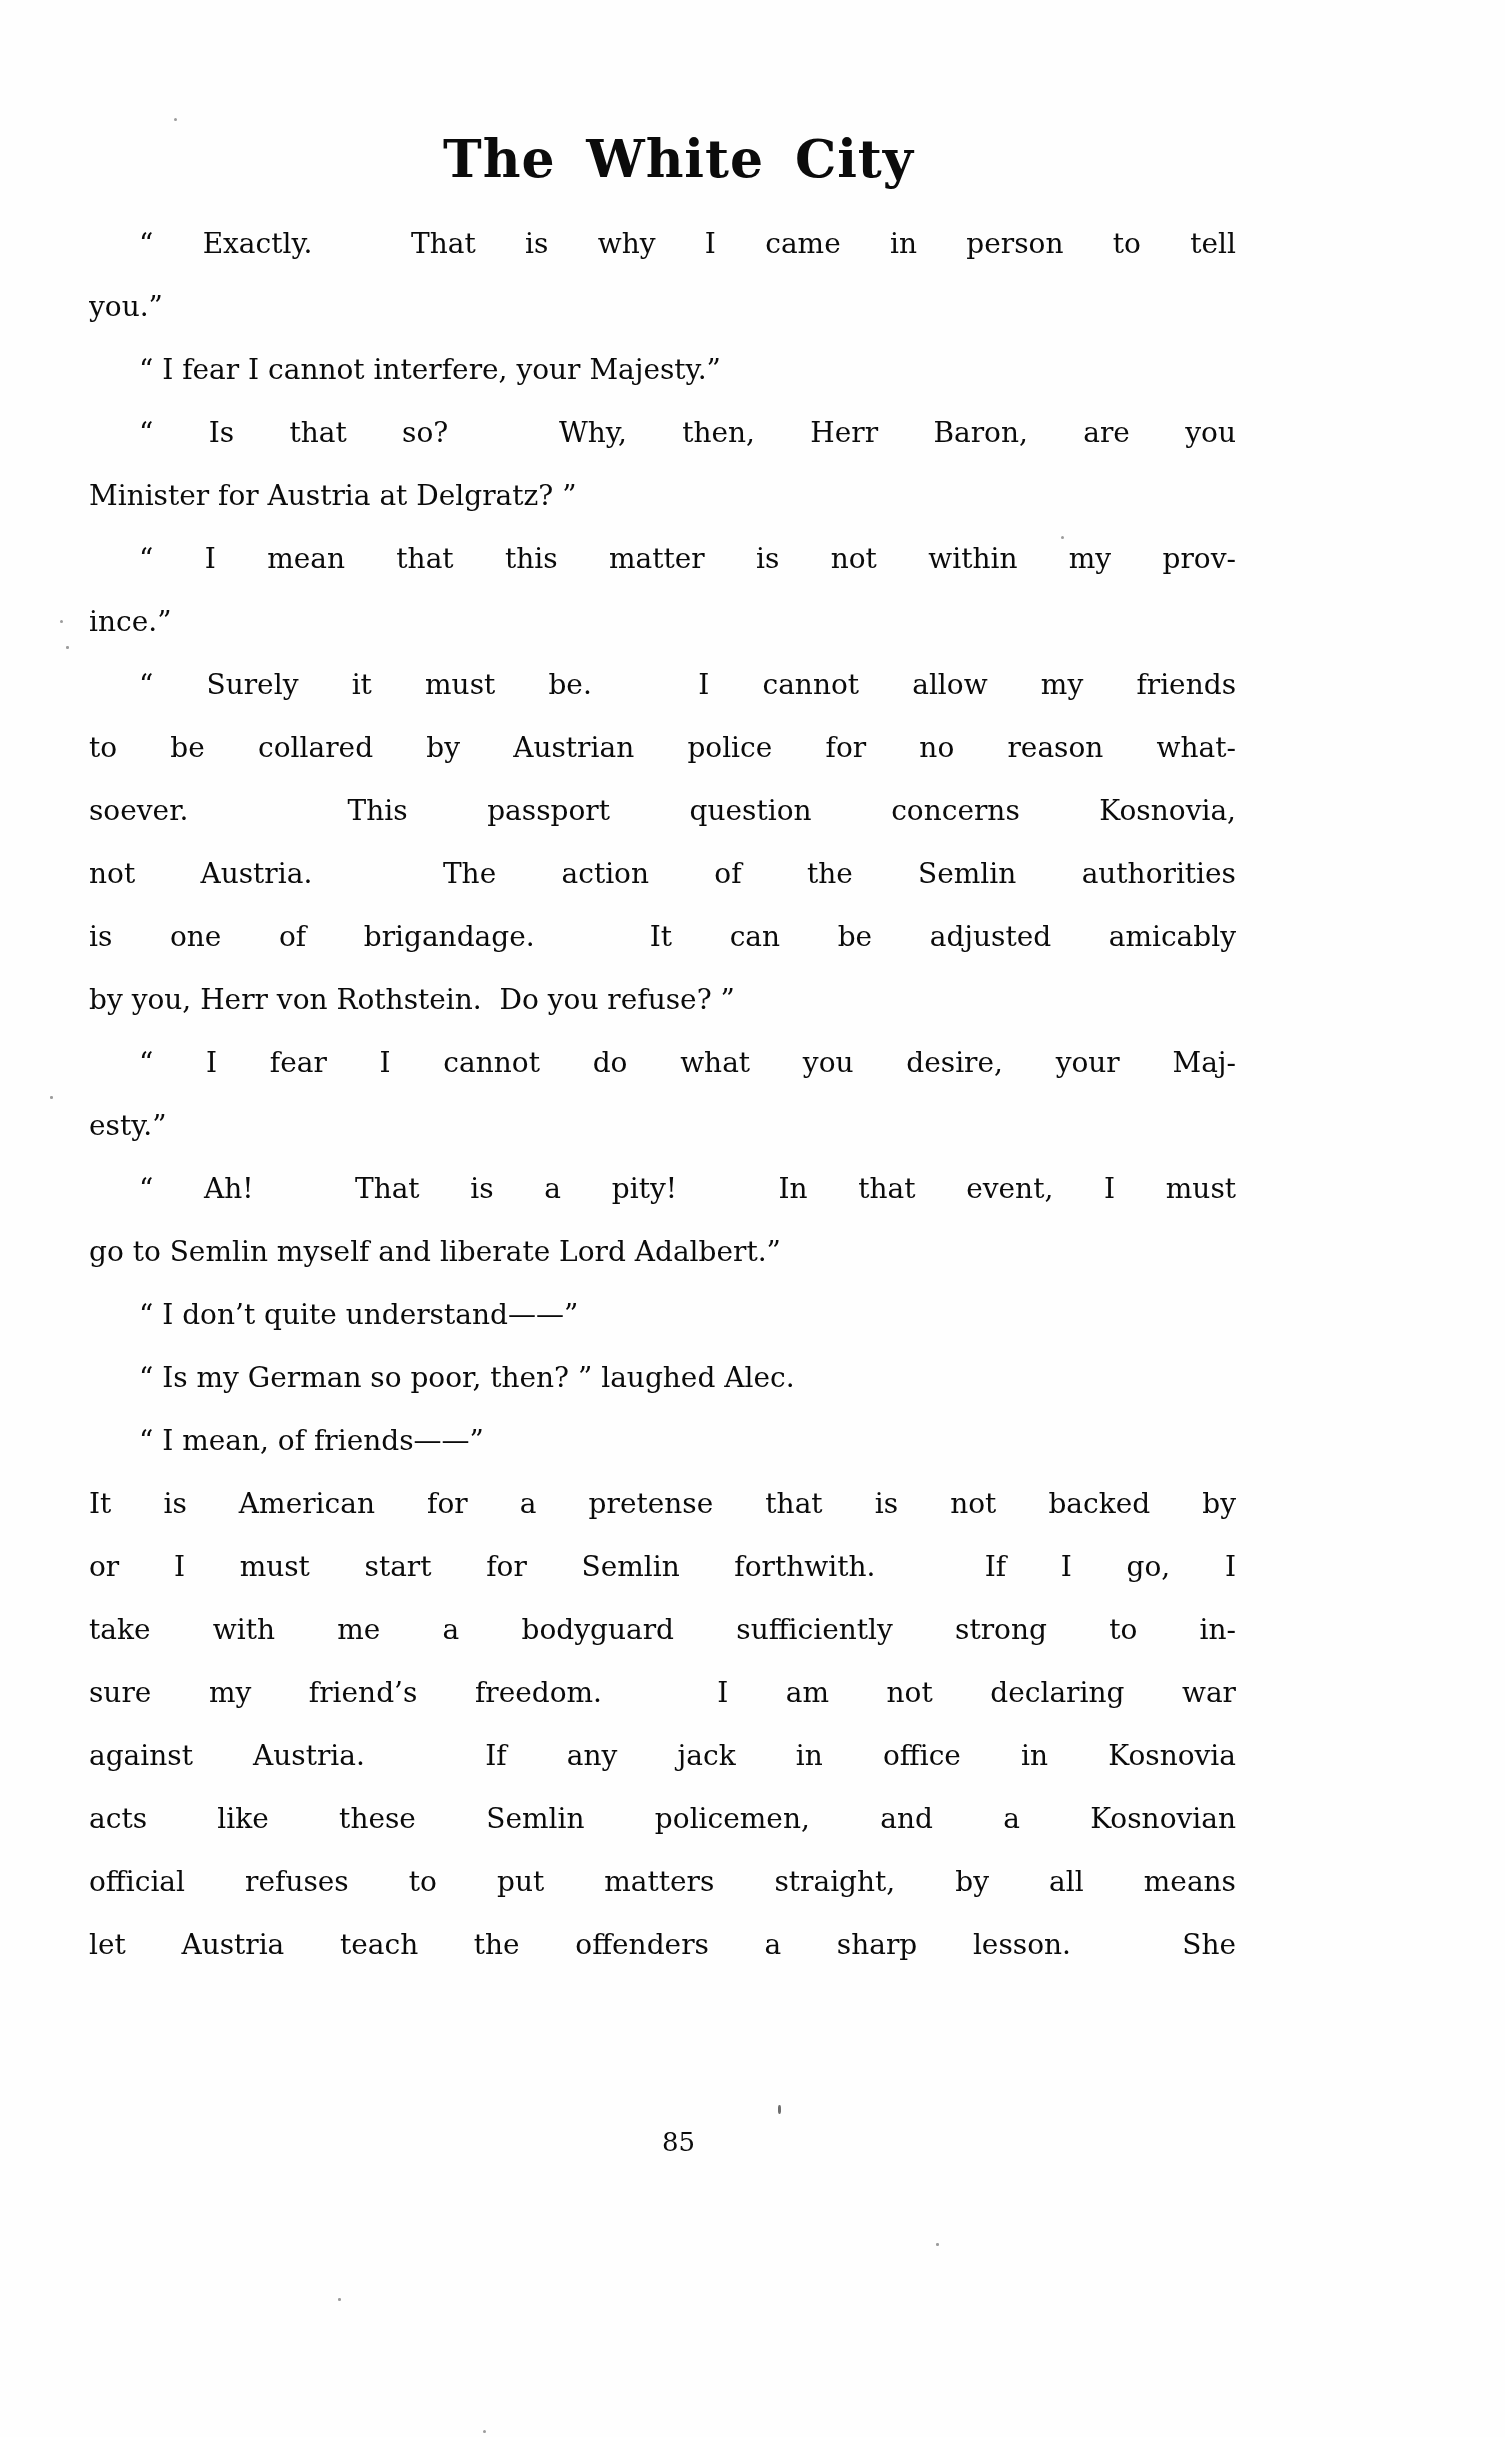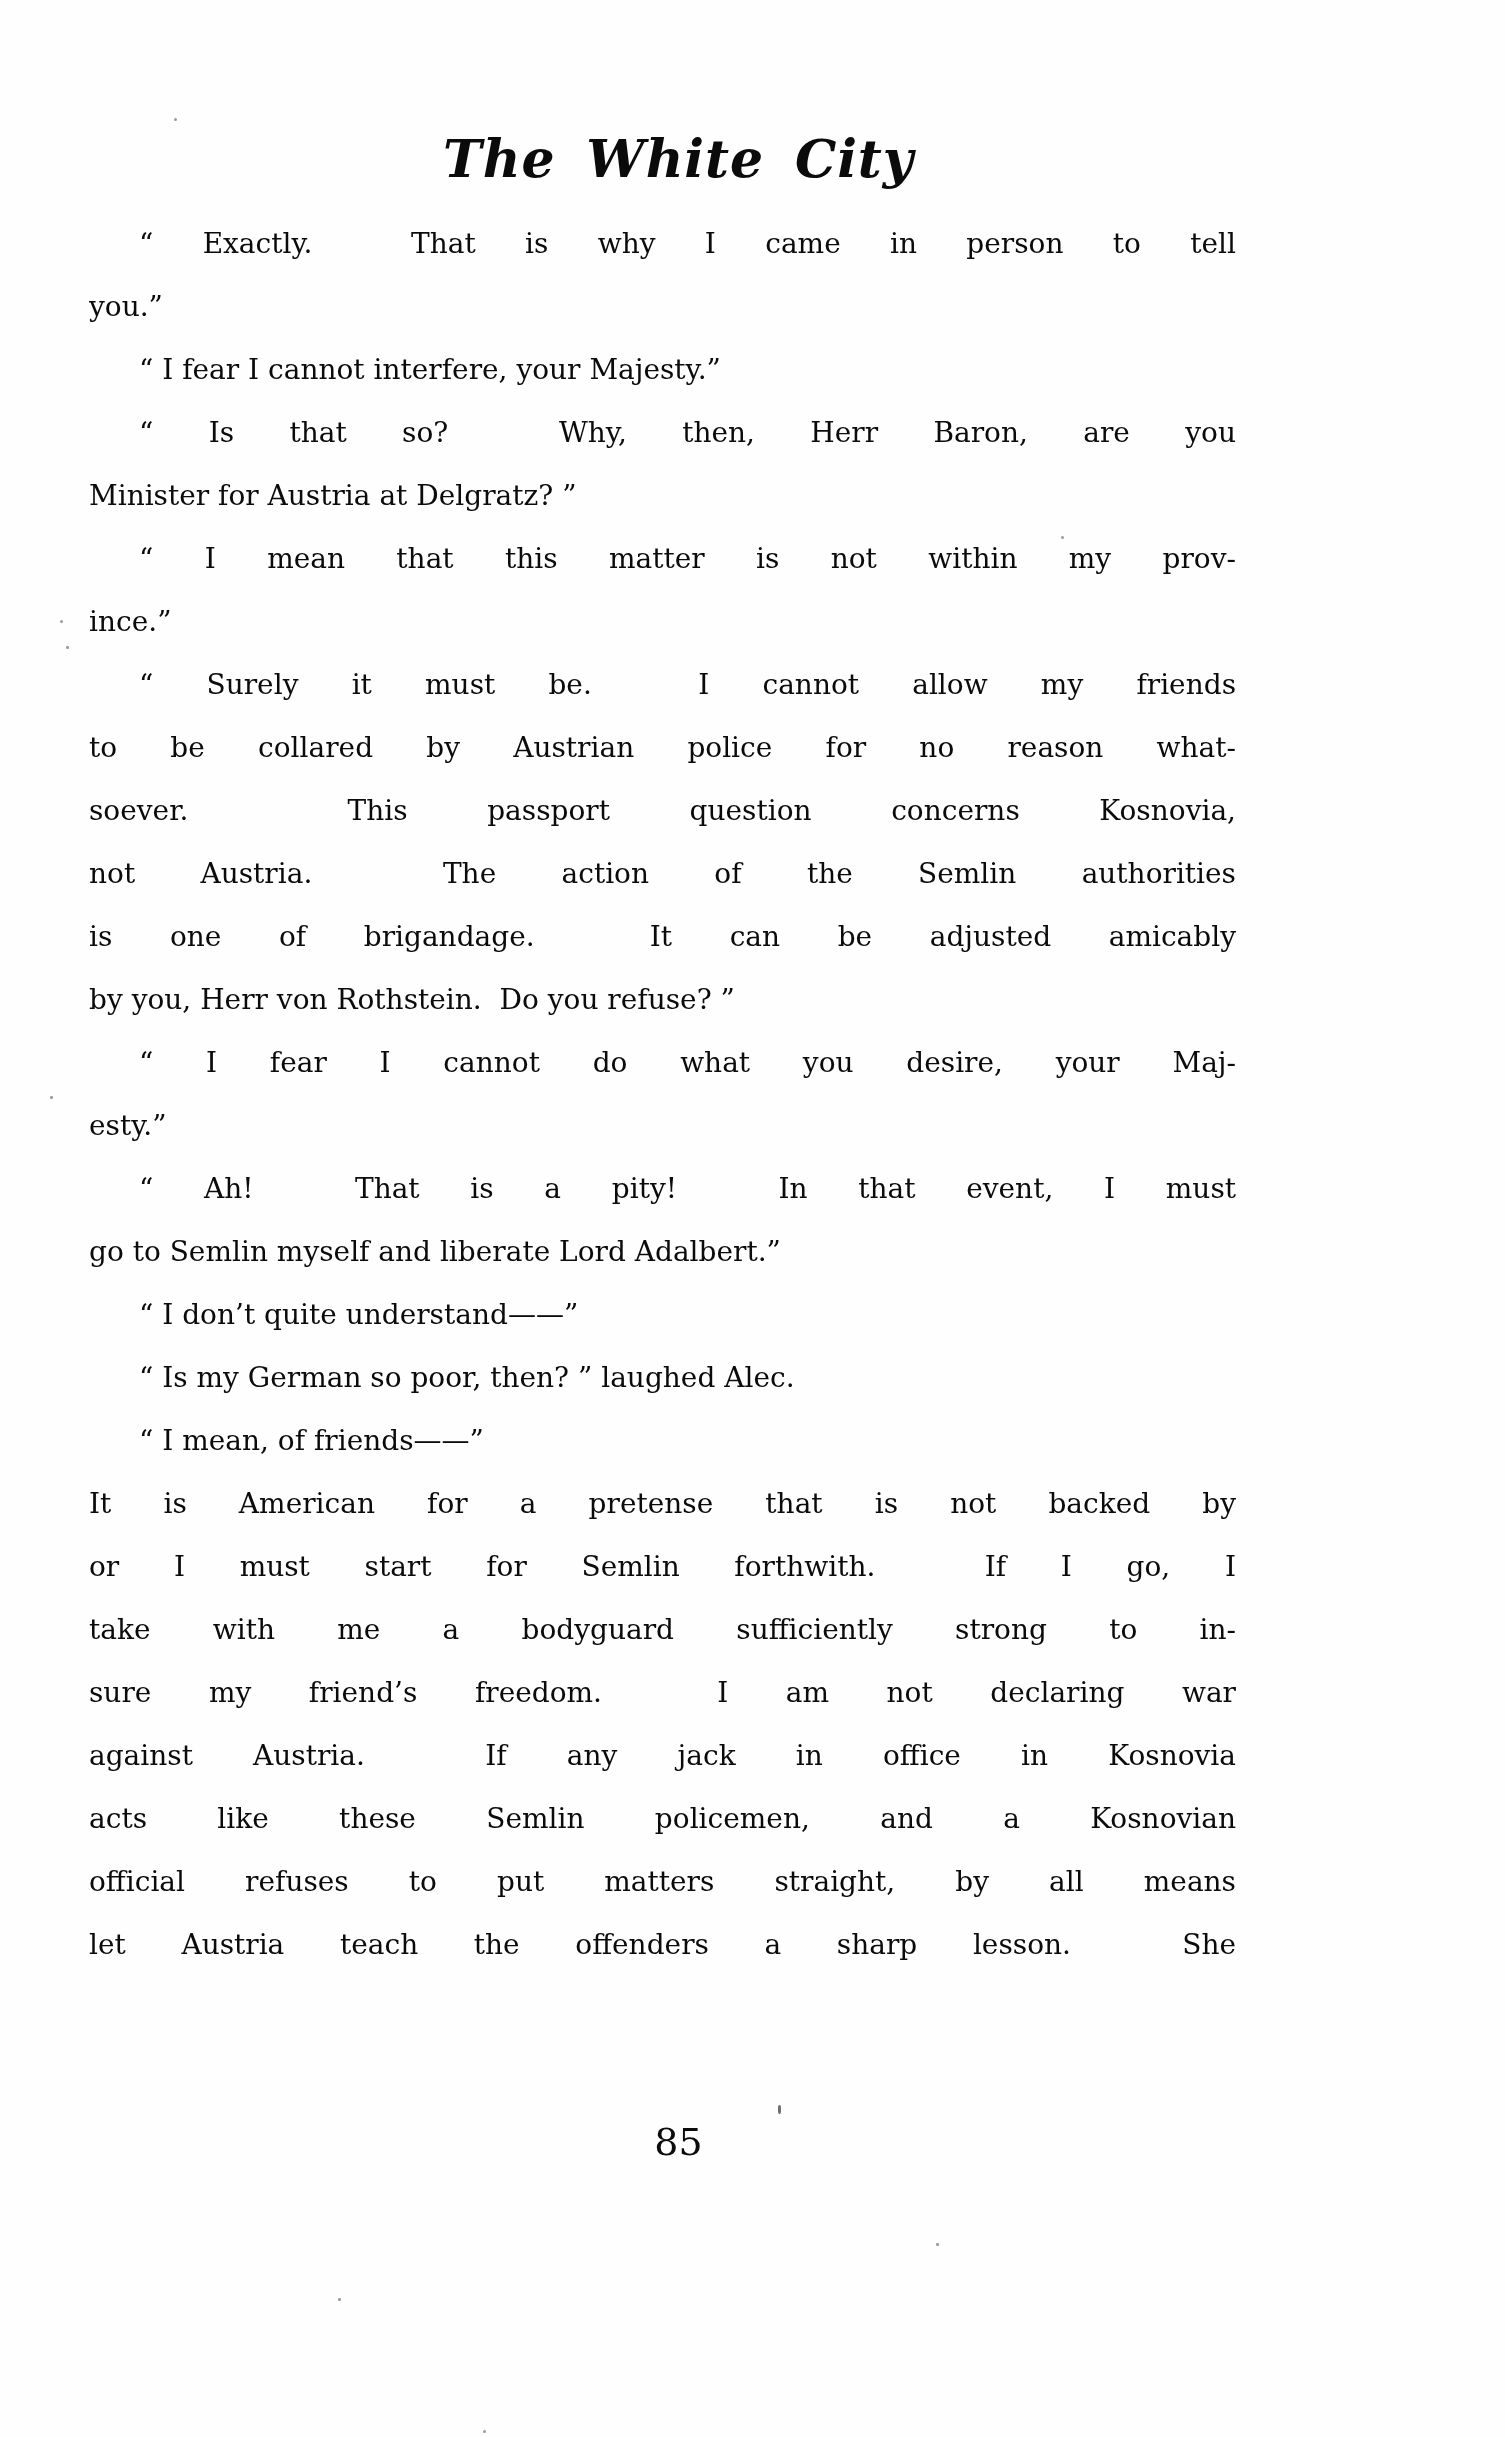--- a/index.html
+++ b/index.html
@@ -17,21 +17,20 @@
     overflow: hidden;
   }
   .running-header {
     position: absolute;
     top: 125px;
     left: 105px;
     width: 1147px;
     text-align: center;
     font-size: 52px;
     line-height: 67px;
-    font-style: italic;
     font-weight: bold;
     word-spacing: 12px;
     letter-spacing: 0.9px;
   }
   .text-column {
     position: absolute;
     top: 212px;
     left: 89px;
     width: 1147px;
     font-size: 28px;
@@ -49,21 +48,21 @@
   }
   .line.indent {
     text-indent: 50px;
   }
   .page-number {
     position: absolute;
     top: 2116px;
     left: 105px;
     width: 1147px;
     text-align: center;
-    font-size: 38px;
+    font-size: 26px;
     line-height: 52px;
   }
   .speck {
     position: absolute;
     background: #4a4a4a;
     border-radius: 50%;
     opacity: 0.55;
   }
   .speck.mark {
     border-radius: 40%;

